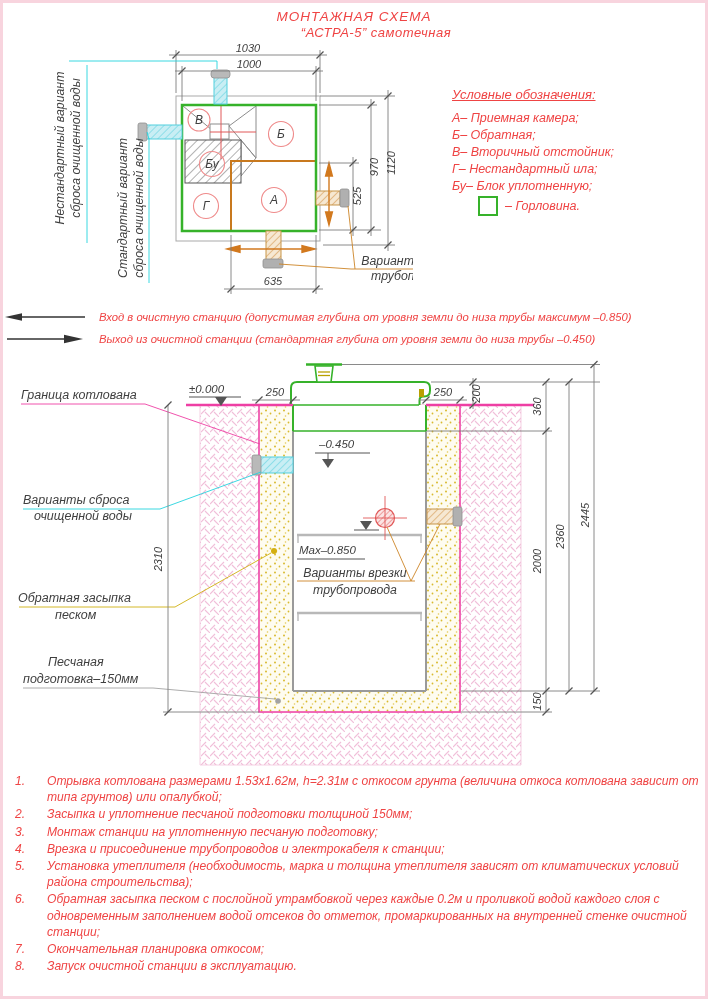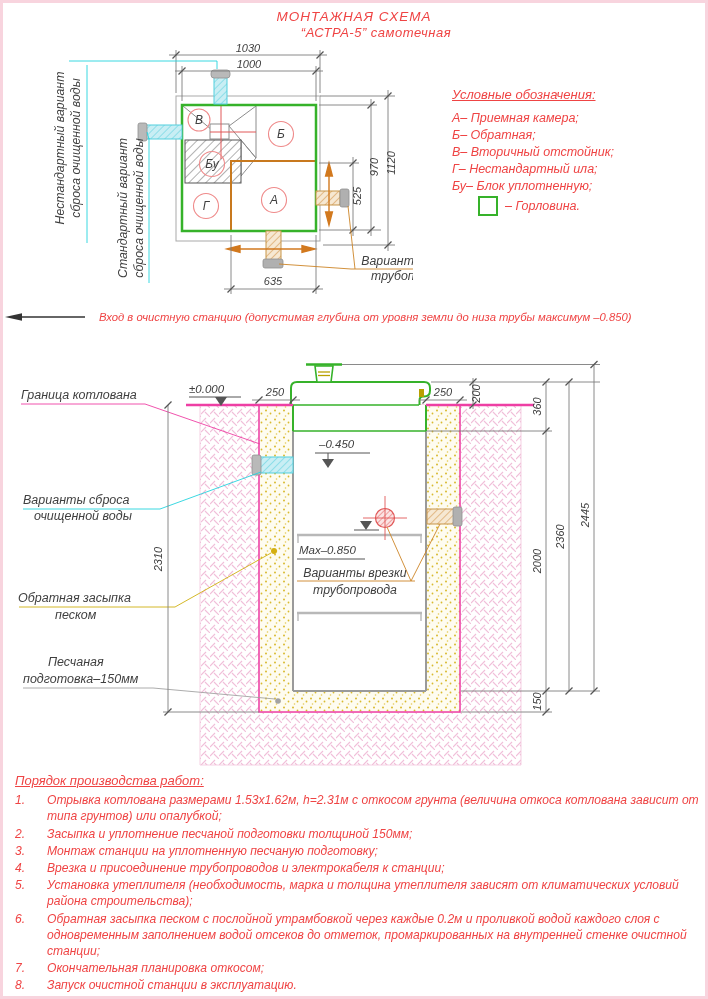--- a/index.html
+++ b/index.html
@@ -190,20 +190,27 @@
   </div>
 
   <div class="notes">
     <div class="note-row">
       <svg width="86" height="14" viewBox="0 0 86 14">
         <line x1="14" y1="7" x2="82" y2="7" stroke="#333" stroke-width="1.4"></line>
         <polygon points="2,7 19,3.2 19,10.8" fill="#333"></polygon>
       </svg>
       <span>Вход в очистную станцию (допустимая глубина от уровня земли до низа трубы максимум –0.850)</span>
     </div>
+    <div class="note-row">
+      <svg width="86" height="14" viewBox="0 0 86 14">
+        <line x1="4" y1="7" x2="62" y2="7" stroke="#333" stroke-width="1.4"></line>
+        <polygon points="80,7 61,2.8 61,11.2" fill="#333"></polygon>
+      </svg>
+      <span>Выход из очистной станции (стандартная глубина от уровня земли до низа трубы –0.450)</span>
+    </div>
   </div>
 
   <svg class="abs" style="left:0;top:355px" width="708" height="410" viewBox="0 355 708 410">
     <defs>
       <pattern id="sPink" width="9" height="9" patternUnits="userSpaceOnUse">
         <rect width="9" height="9" fill="#fff"></rect>
         <line x1="0" y1="6" x2="5" y2="1" stroke="#f1bed9" stroke-width="1.1"></line>
         <line x1="4" y1="9" x2="9" y2="4" stroke="#f1bed9" stroke-width="1.1" transform="rotate(90 6.5 6.5)"></line>
       </pattern>
       <pattern id="sSand" width="9" height="9" patternUnits="userSpaceOnUse">
@@ -376,21 +383,20 @@
       <text x="538" y="698.5" text-anchor="middle" transform="rotate(-90 538 698.5)">150</text>
       <text x="561" y="533.5" text-anchor="middle" transform="rotate(-90 561 533.5)">2360</text>
       <text x="586" y="512" text-anchor="middle" transform="rotate(-90 586 512)">2445</text>
       <text x="477" y="390.5" text-anchor="middle" transform="rotate(-90 477 390.5)">200</text>
       <text x="272" y="393" text-anchor="middle">250</text>
       <text x="440" y="393" text-anchor="middle">250</text>
     </g>
   </svg>
 
   <div class="proc">
-    <div class="p-title">Порядок производства работ:</div>
     <div class="step">
       <span class="num">1.</span>
       <span class="txt">Отрывка котлована размерами 1.53х1.62м, h=2.31м с откосом грунта (величина откоса котлована зависит от типа грунтов) или опалубкой;</span>
     </div>
     <div class="step">
       <span class="num">2.</span>
       <span class="txt">Засыпка и уплотнение песчаной подготовки толщиной 150мм;</span>
     </div>
     <div class="step">
       <span class="num">3.</span>

